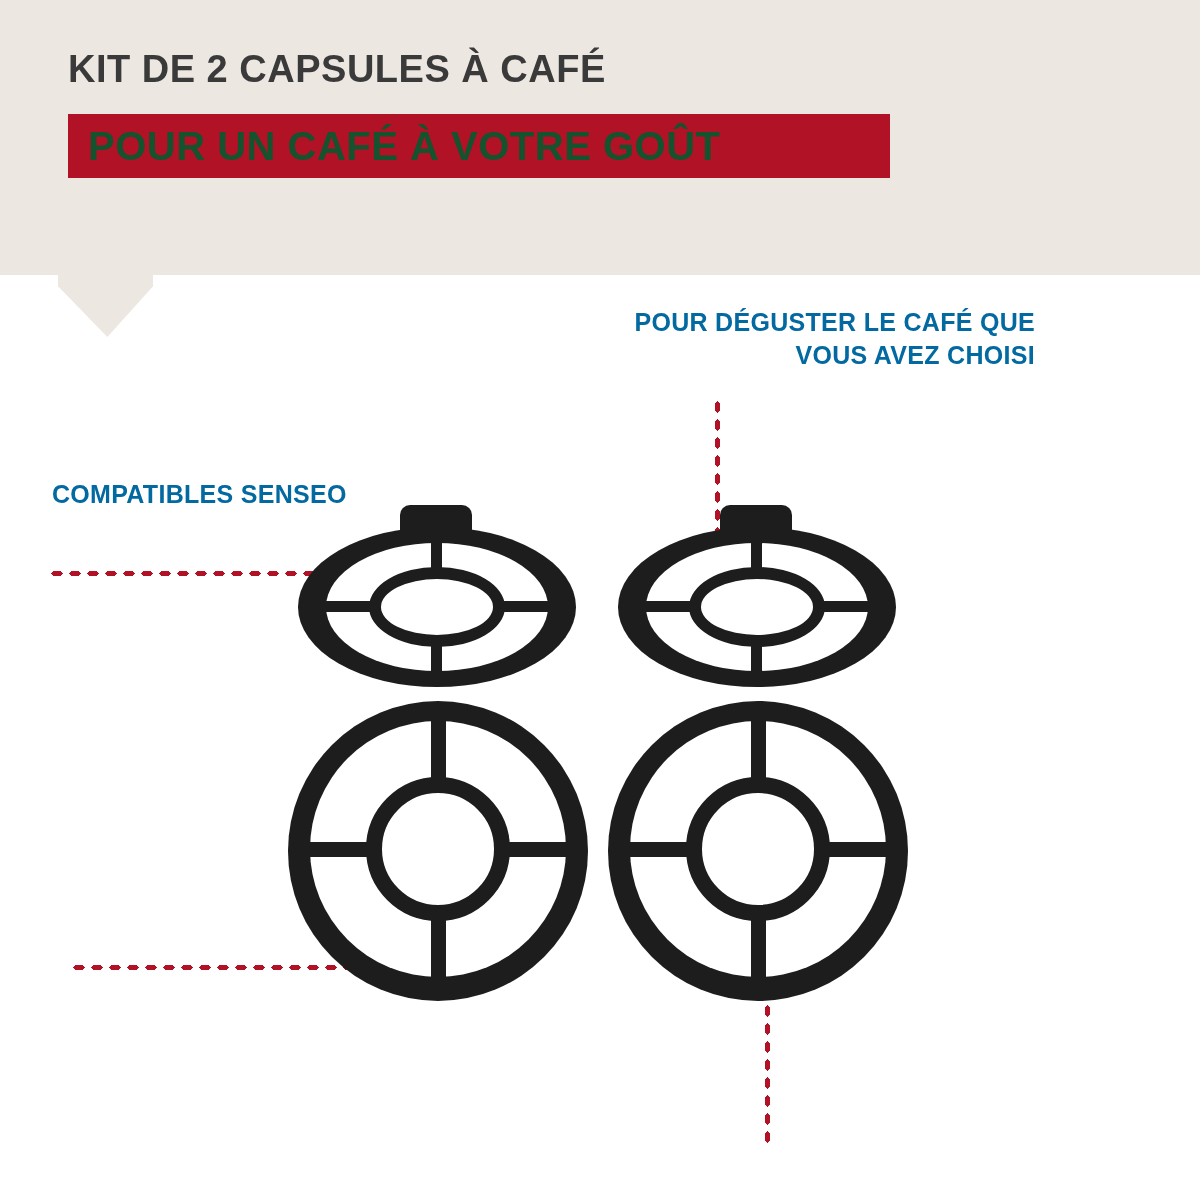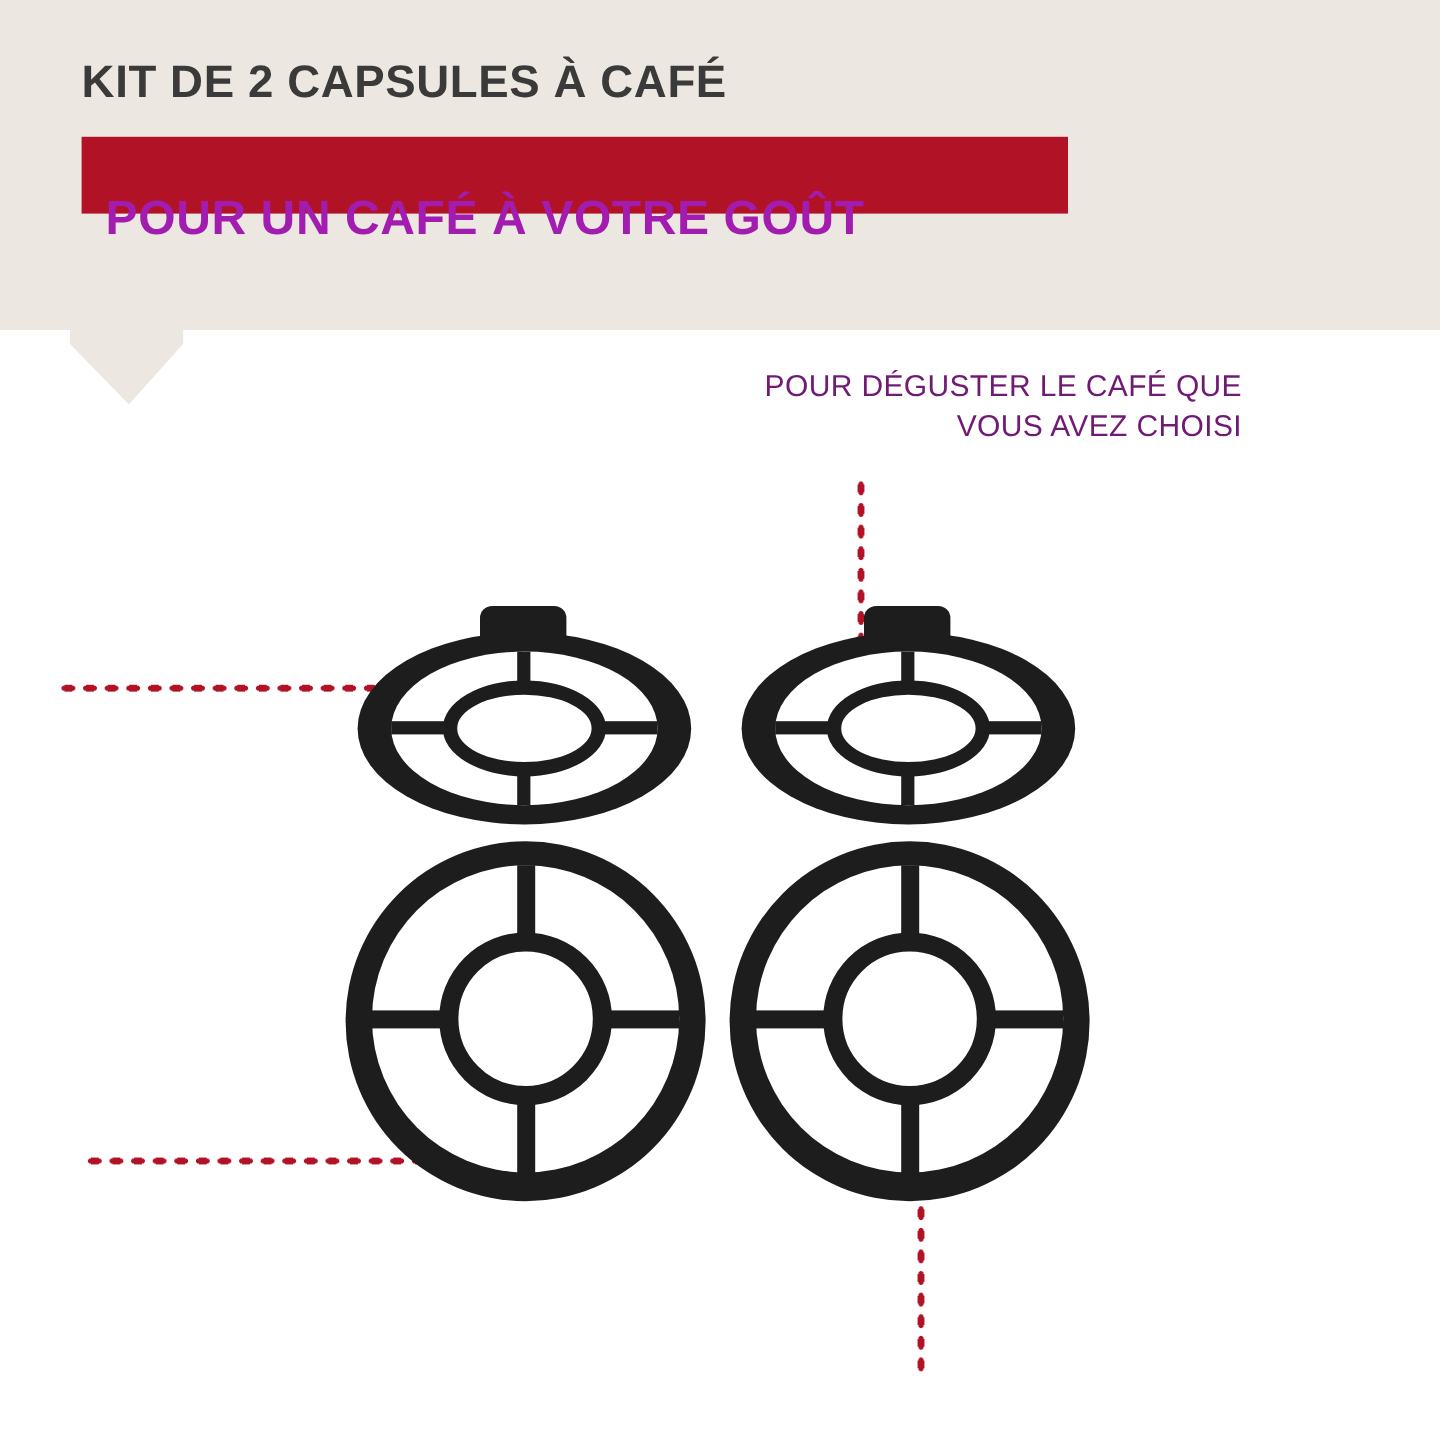--- a/index.html
+++ b/index.html
@@ -58,31 +58,30 @@
     height: 64px;
     background: #b11226;
   }
   .title-highlight-text {
     position: absolute;
     left: 88px;
     top: 124px;
     font-size: 40px;
     font-weight: bold;
     letter-spacing: 0.5px;
-    color: #a21caf;
+    color: #14532d;
     white-space: nowrap;
-    margin-top: 36px;
   }
 
   
   .callout {
     position: absolute;
-    color: #701a75;
+    color: #0369a1;
     font-size: 25px;
-    font-weight: normal;
+    font-weight: bold;
     line-height: 1.3;
     letter-spacing: 0.3px;
   }
   .callout-top {
     left: 575px;
     top: 306px;
     width: 460px;
     text-align: right;
   }
   .callout-left {
@@ -243,20 +242,21 @@
 <div id="canvas">
 
   <div class="banner"></div>
   <div class="banner-notch"></div>
 
   <div class="title-main">KIT DE 2 CAPSULES À CAFÉ</div>
   <div class="title-highlight-box"></div>
   <div class="title-highlight-text">POUR UN CAFÉ À VOTRE GOÛT</div>
 
   <div class="callout callout-top">POUR DÉGUSTER LE CAFÉ QUE VOUS AVEZ CHOISI</div>
+  <div class="callout callout-left">COMPATIBLES SENSEO</div>
 
   <div class="dots-v line-top-v"></div>
   <div class="dot-node node-top"></div>
 
   <div class="dots-h line-left-h"></div>
   <div class="dot-node node-left"></div>
 
   <div class="dots-h line-bl-h"></div>
   <div class="dot-node node-bl"></div>
 

